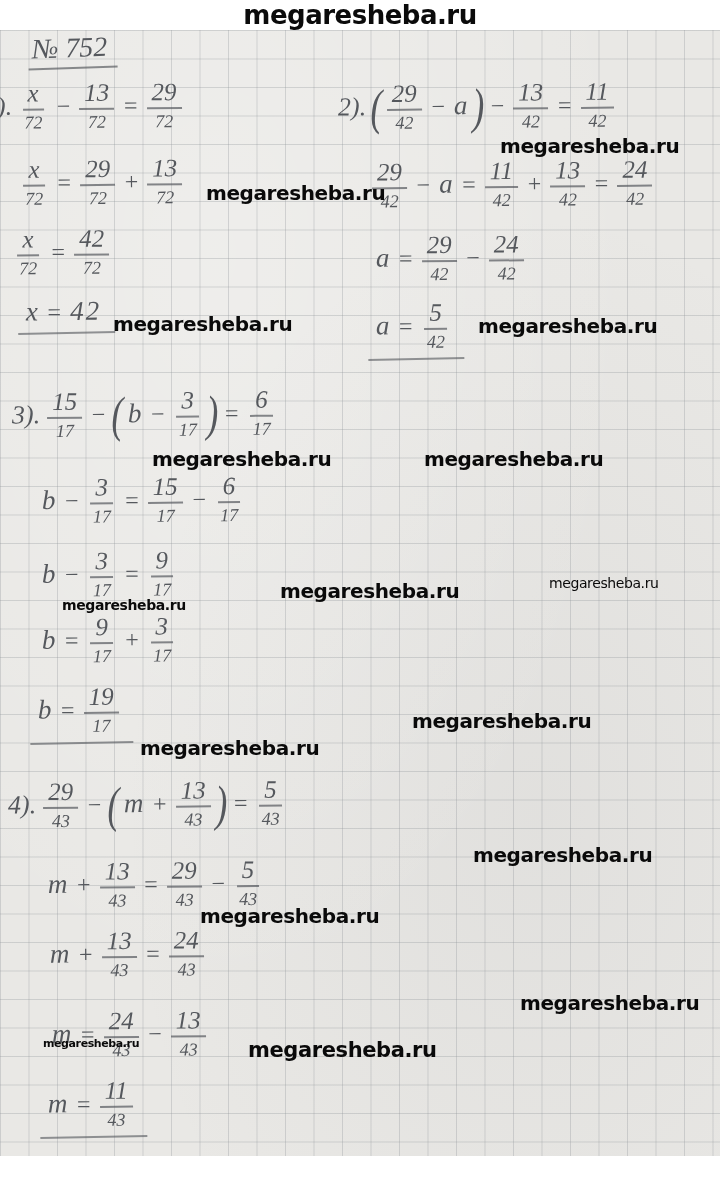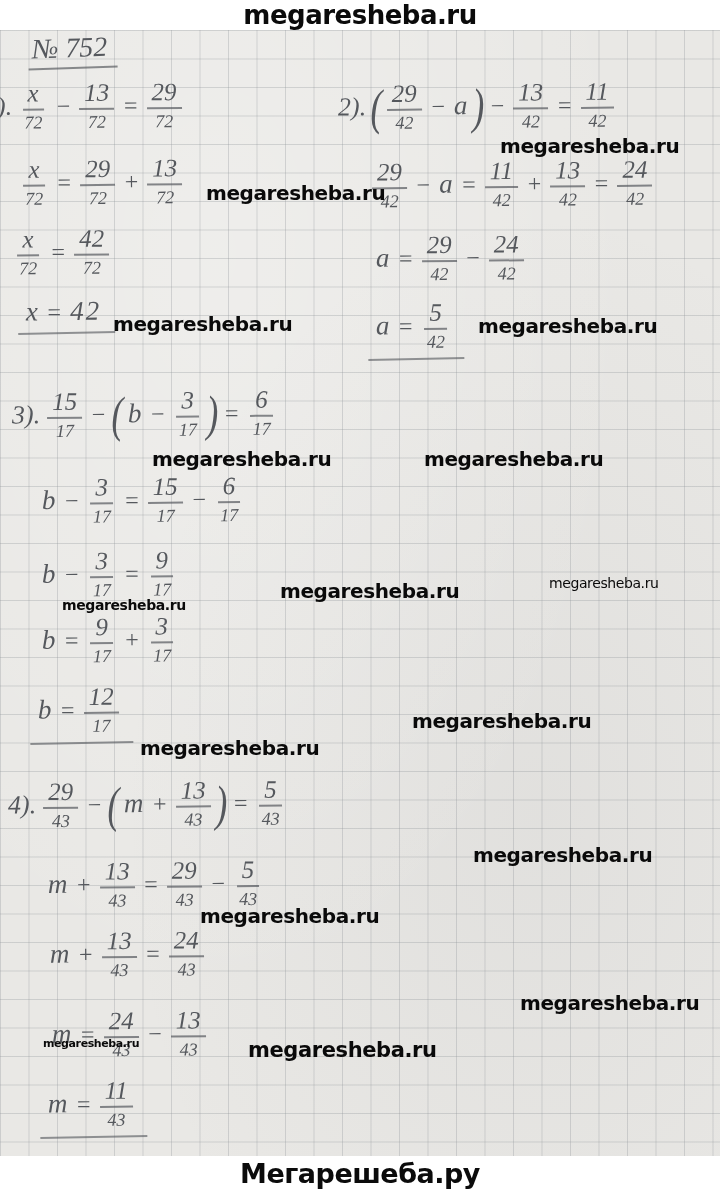--- a/index.html
+++ b/index.html
@@ -241,21 +241,21 @@
           <span class="op">+</span>
           <span class="frac">
             <span class="num">3</span>
             <span class="den">17</span>
           </span>
         </div>
         <div class="eq-row underline" style="left: 38px; top: 684px;">
           <span class="vr">b</span>
           <span class="op">=</span>
           <span class="frac">
-            <span class="num">12</span>
+            <span class="num">19</span>
             <span class="den">17</span>
           </span>
         </div>
         <div class="eq-row" style="left: 8px; top: 778px;">
           <span class="lbl">4).</span>
           <span class="frac">
             <span class="num">29</span>
             <span class="den">43</span>
           </span>
           <span class="op">−</span>
@@ -339,17 +339,14 @@
         <div class="wm" style="left: 412px; top: 711px; font-size: 20px; font-weight: 700;">megaresheba.ru</div>
         <div class="wm" style="left: 140px; top: 738px; font-size: 20px; font-weight: 700;">megaresheba.ru</div>
         <div class="wm" style="left: 473px; top: 845px; font-size: 20px; font-weight: 700;">megaresheba.ru</div>
         <div class="wm" style="left: 200px; top: 906px; font-size: 20px; font-weight: 700;">megaresheba.ru</div>
         <div class="wm" style="left: 520px; top: 993px; font-size: 20px; font-weight: 700;">megaresheba.ru</div>
         <div class="wm" style="left: 43px; top: 1038px; font-size: 11px; font-weight: 700;">megaresheba.ru</div>
         <div class="wm" style="left: 248px; top: 1040px; font-size: 21px; font-weight: 700;">megaresheba.ru</div>
       </div>
   </div>
 
-  <div class="band band-bottom">
-    <span class="brand">Мегарешеба.ру</span>
-  </div>
 
 </div>
 
 </body></html>

